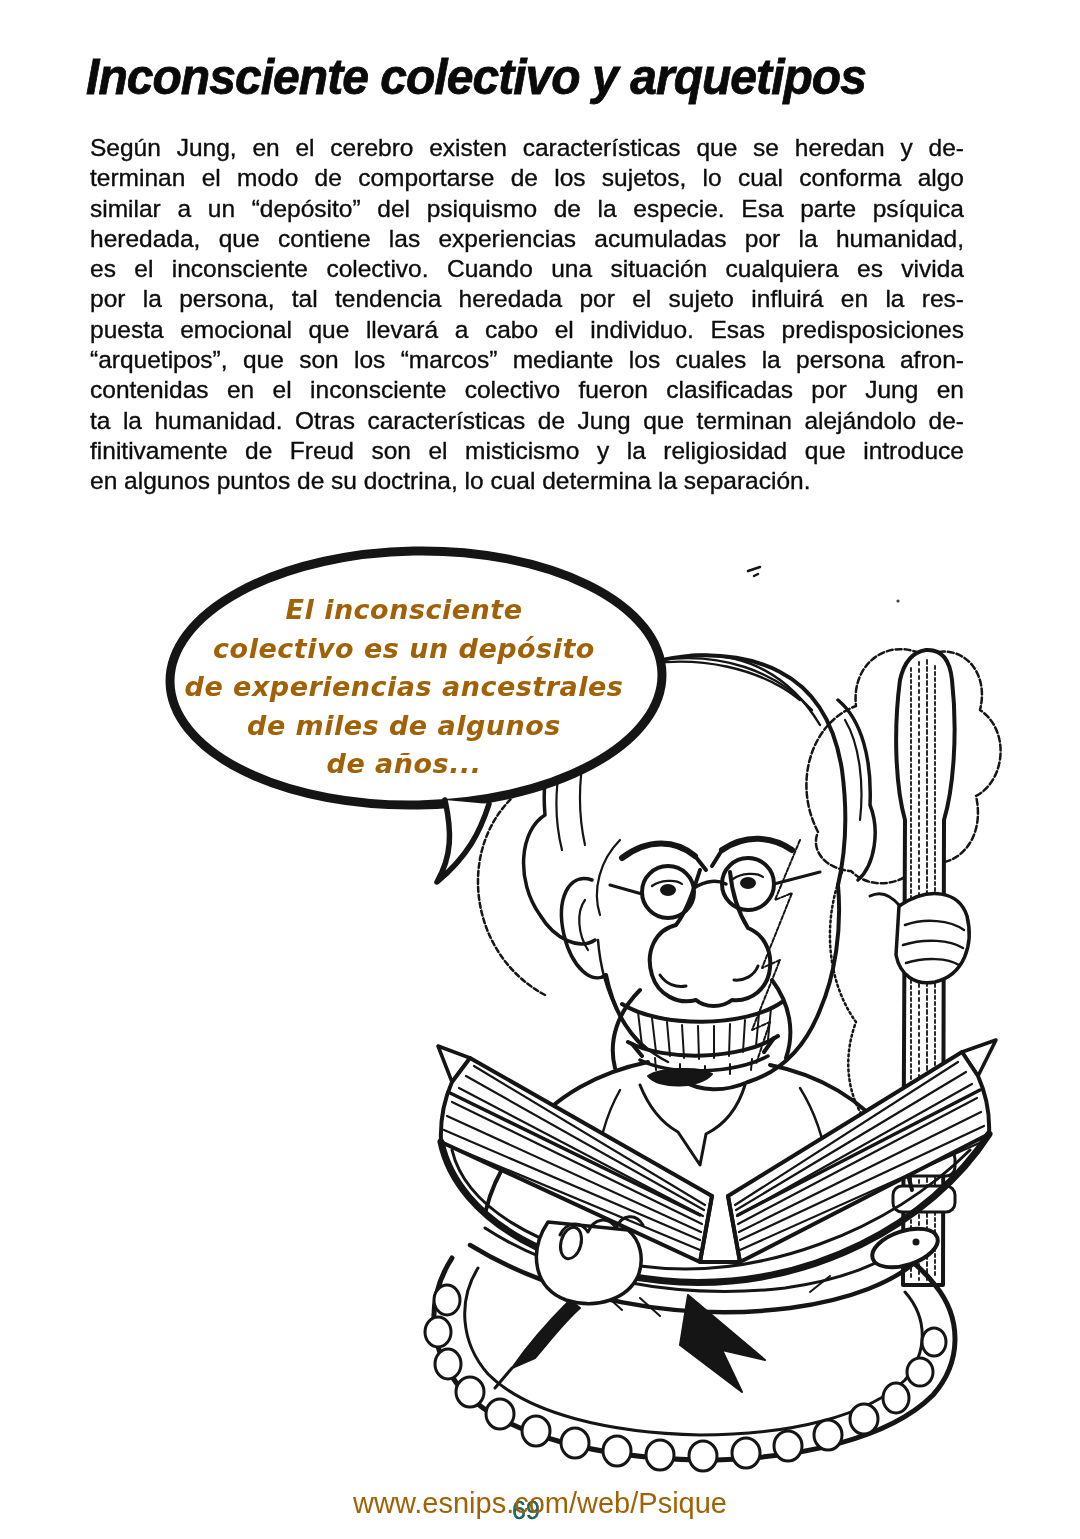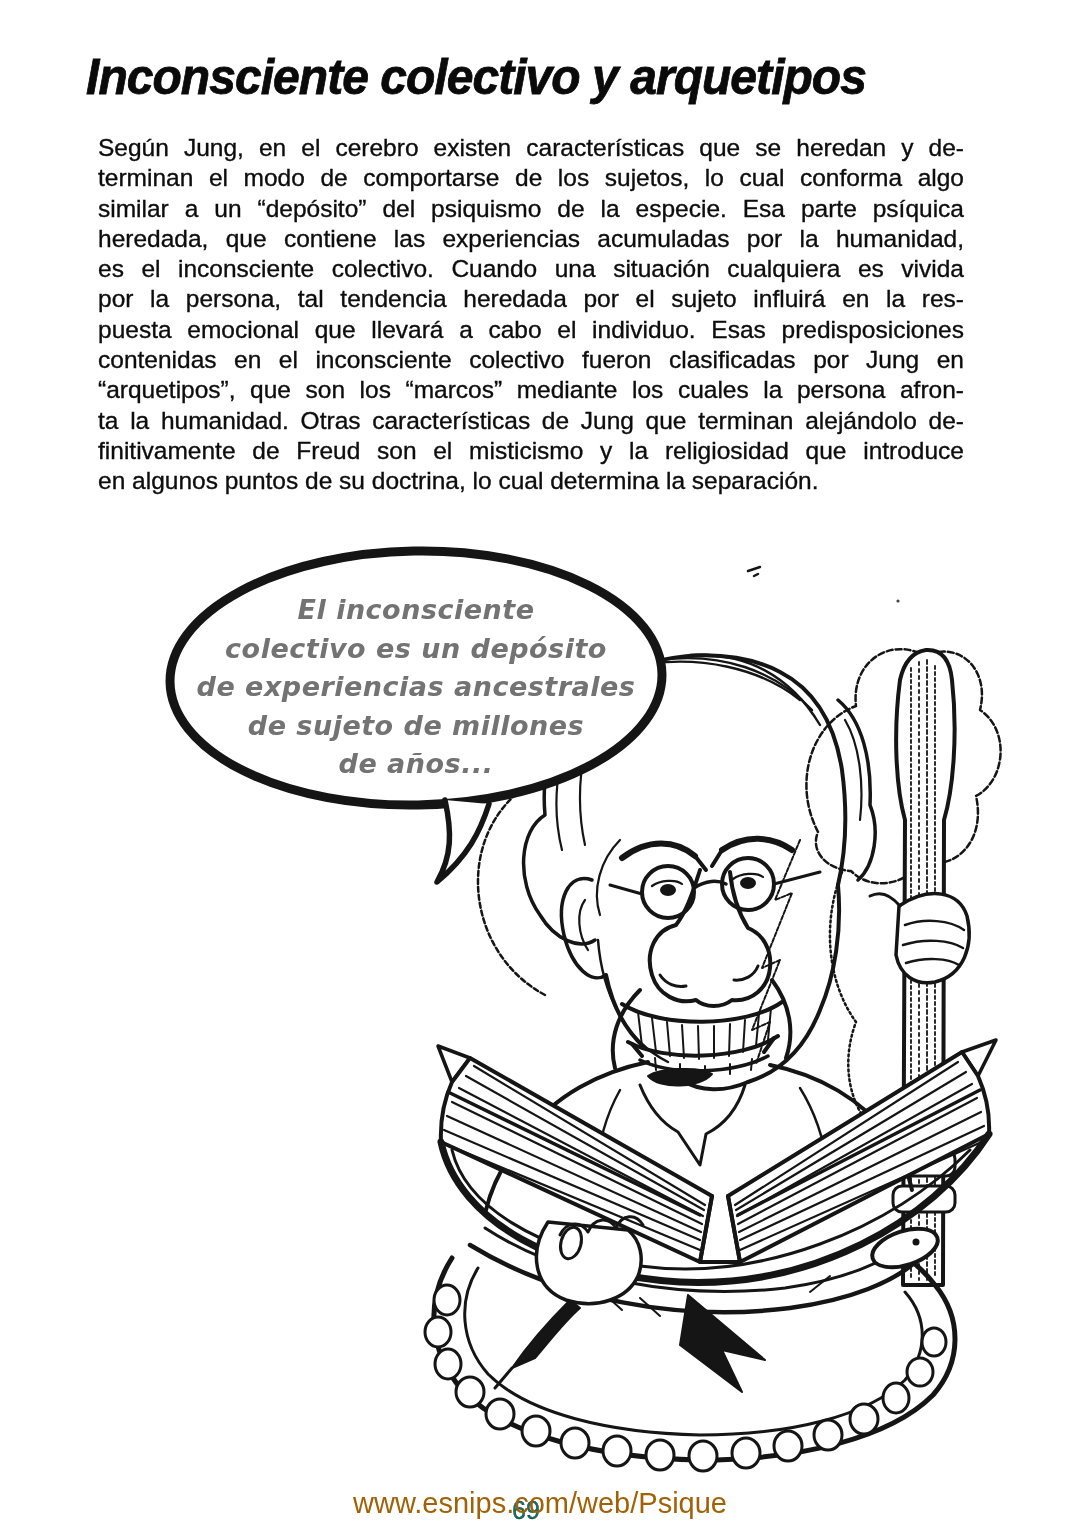--- a/index.html
+++ b/index.html
@@ -14,29 +14,29 @@
     font-size:50px;font-weight:700;font-style:italic;
     letter-spacing:-1px;white-space:nowrap;color:#0a0a0a;
     transform:scaleX(.96);transform-origin:left top;
     -webkit-text-stroke:.8px #0a0a0a;
   }
   .intro{
     position:absolute;left:90px;top:133px;width:874px;
     font-size:24.5px;line-height:30.3px;color:#0d0d0d;
     -webkit-text-stroke:.35px #0d0d0d;
   }
-  .intro .jline{white-space:nowrap;text-align:justify;text-align-last:justify;margin-left:8px;}
+  .intro .jline{white-space:nowrap;text-align:justify;text-align-last:justify;}
   .intro .jline.last{text-align-last:left;}
   .artwork{position:absolute;left:0;top:0;width:1080px;height:1539px;}
   .artwork svg{position:absolute;left:0;top:0;}
   .bubble-text{
-    position:absolute;left:166px;top:591px;width:500px;
+    position:absolute;left:154px;top:591px;width:500px;
     text-align:center;font-family:"DejaVu Sans",sans-serif;
     font-weight:700;font-style:italic;font-size:27px;line-height:38.5px;
-    letter-spacing:.5px;color:#737373;
+    letter-spacing:.5px;color:#a16207;
   }
   .caption{
     position:absolute;left:88px;top:1247px;width:380px;
     font-size:27px;line-height:32px;color:#0d0d0d;
     -webkit-text-stroke:.35px #0d0d0d;
   }
   .pagenum{
     position:absolute;left:0;top:1496px;width:1052px;
     text-align:center;font-size:25px;color:#0f766e;
     -webkit-text-stroke:.3px #151515;
@@ -54,22 +54,22 @@
   <h1 class="title">Inconsciente colectivo y arquetipos</h1>
 
   <div class="intro">
     <div class="jline">Según Jung, en el cerebro existen características que se heredan y de-</div>
     <div class="jline">terminan el modo de comportarse de los sujetos, lo cual conforma algo</div>
     <div class="jline">similar a un “depósito” del psiquismo de la especie. Esa parte psíquica</div>
     <div class="jline">heredada, que contiene las experiencias acumuladas por la humanidad,</div>
     <div class="jline">es el inconsciente colectivo. Cuando una situación cualquiera es vivida</div>
     <div class="jline">por la persona, tal tendencia heredada por el sujeto influirá en la res-</div>
     <div class="jline">puesta emocional que llevará a cabo el individuo. Esas predisposiciones</div>
+    <div class="jline">“arquetipos”, que son los “marcos” mediante los cuales la persona afron-</div>
     <div class="jline">contenidas en el inconsciente colectivo fueron clasificadas por Jung en</div>
-    <div class="jline">“arquetipos”, que son los “marcos” mediante los cuales la persona afron-</div>
     <div class="jline">ta la humanidad. Otras características de Jung que terminan alejándolo de-</div>
     <div class="jline">finitivamente de Freud son el misticismo y la religiosidad que introduce</div>
     <div class="jline last">en algunos puntos de su doctrina, lo cual determina la separación.</div>
   </div>
 
   <div class="artwork">
     <svg width="1080" height="1539" viewBox="0 0 1080 1539" fill="none" stroke="#151515" stroke-linecap="round" stroke-linejoin="round">
 
       <g stroke-width="2.5">
         <path d="M545,995 C470,955 455,850 515,795 C490,735 530,688 575,700" stroke-dasharray="5 3"></path>
@@ -211,21 +211,21 @@
       <g>
         <ellipse cx="416" cy="678" rx="246" ry="127" transform="rotate(-1 416 678)" fill="#ffffff" stroke-width="9"></ellipse>
         <path d="M445,800 C452,832 452,856 437,882 C468,856 480,832 489,804" stroke-width="5.5" fill="#ffffff"></path>
       </g>
     </svg>
 
     <div class="bubble-text">
       <div>El inconsciente</div>
       <div>colectivo es un depósito</div>
       <div>de experiencias ancestrales</div>
-      <div>de sujeto de millones</div>
+      <div>de miles de algunos</div>
       <div>de años...</div>
     </div>
   </div>
 
 
   <div class="pagenum">69</div>
   <div class="url">www.esnips.com/web/Psique</div>
 
 </div>
 

